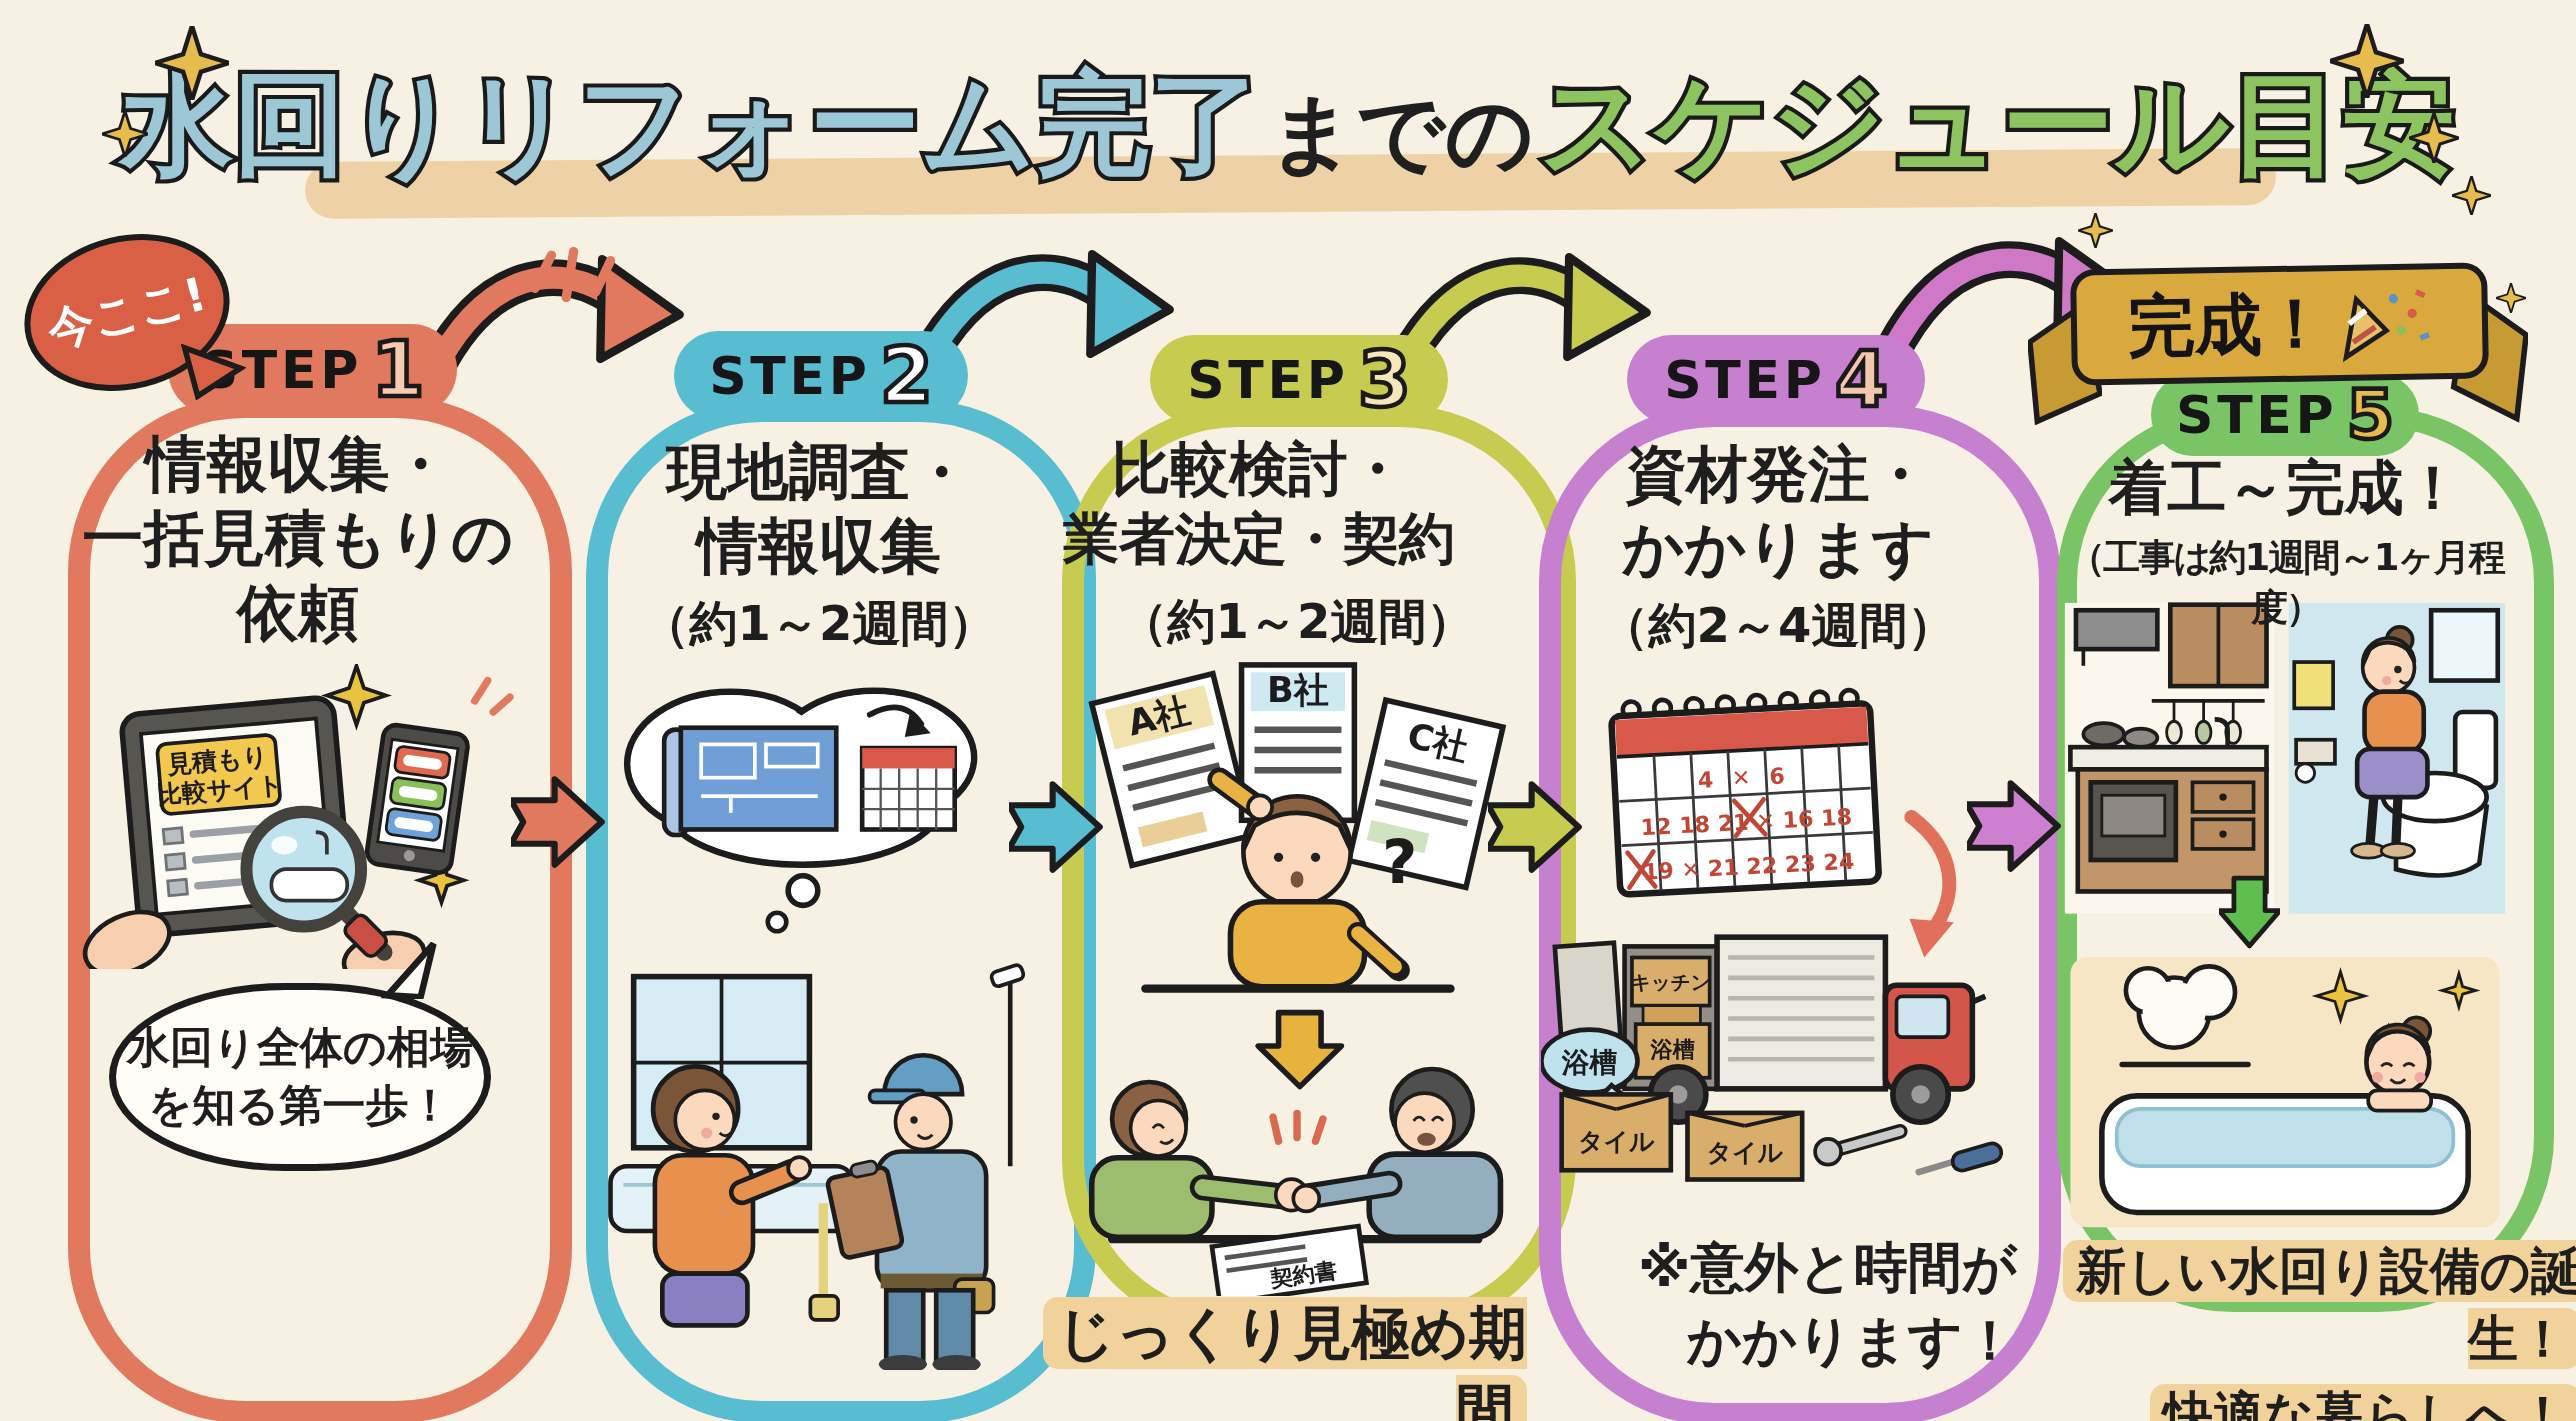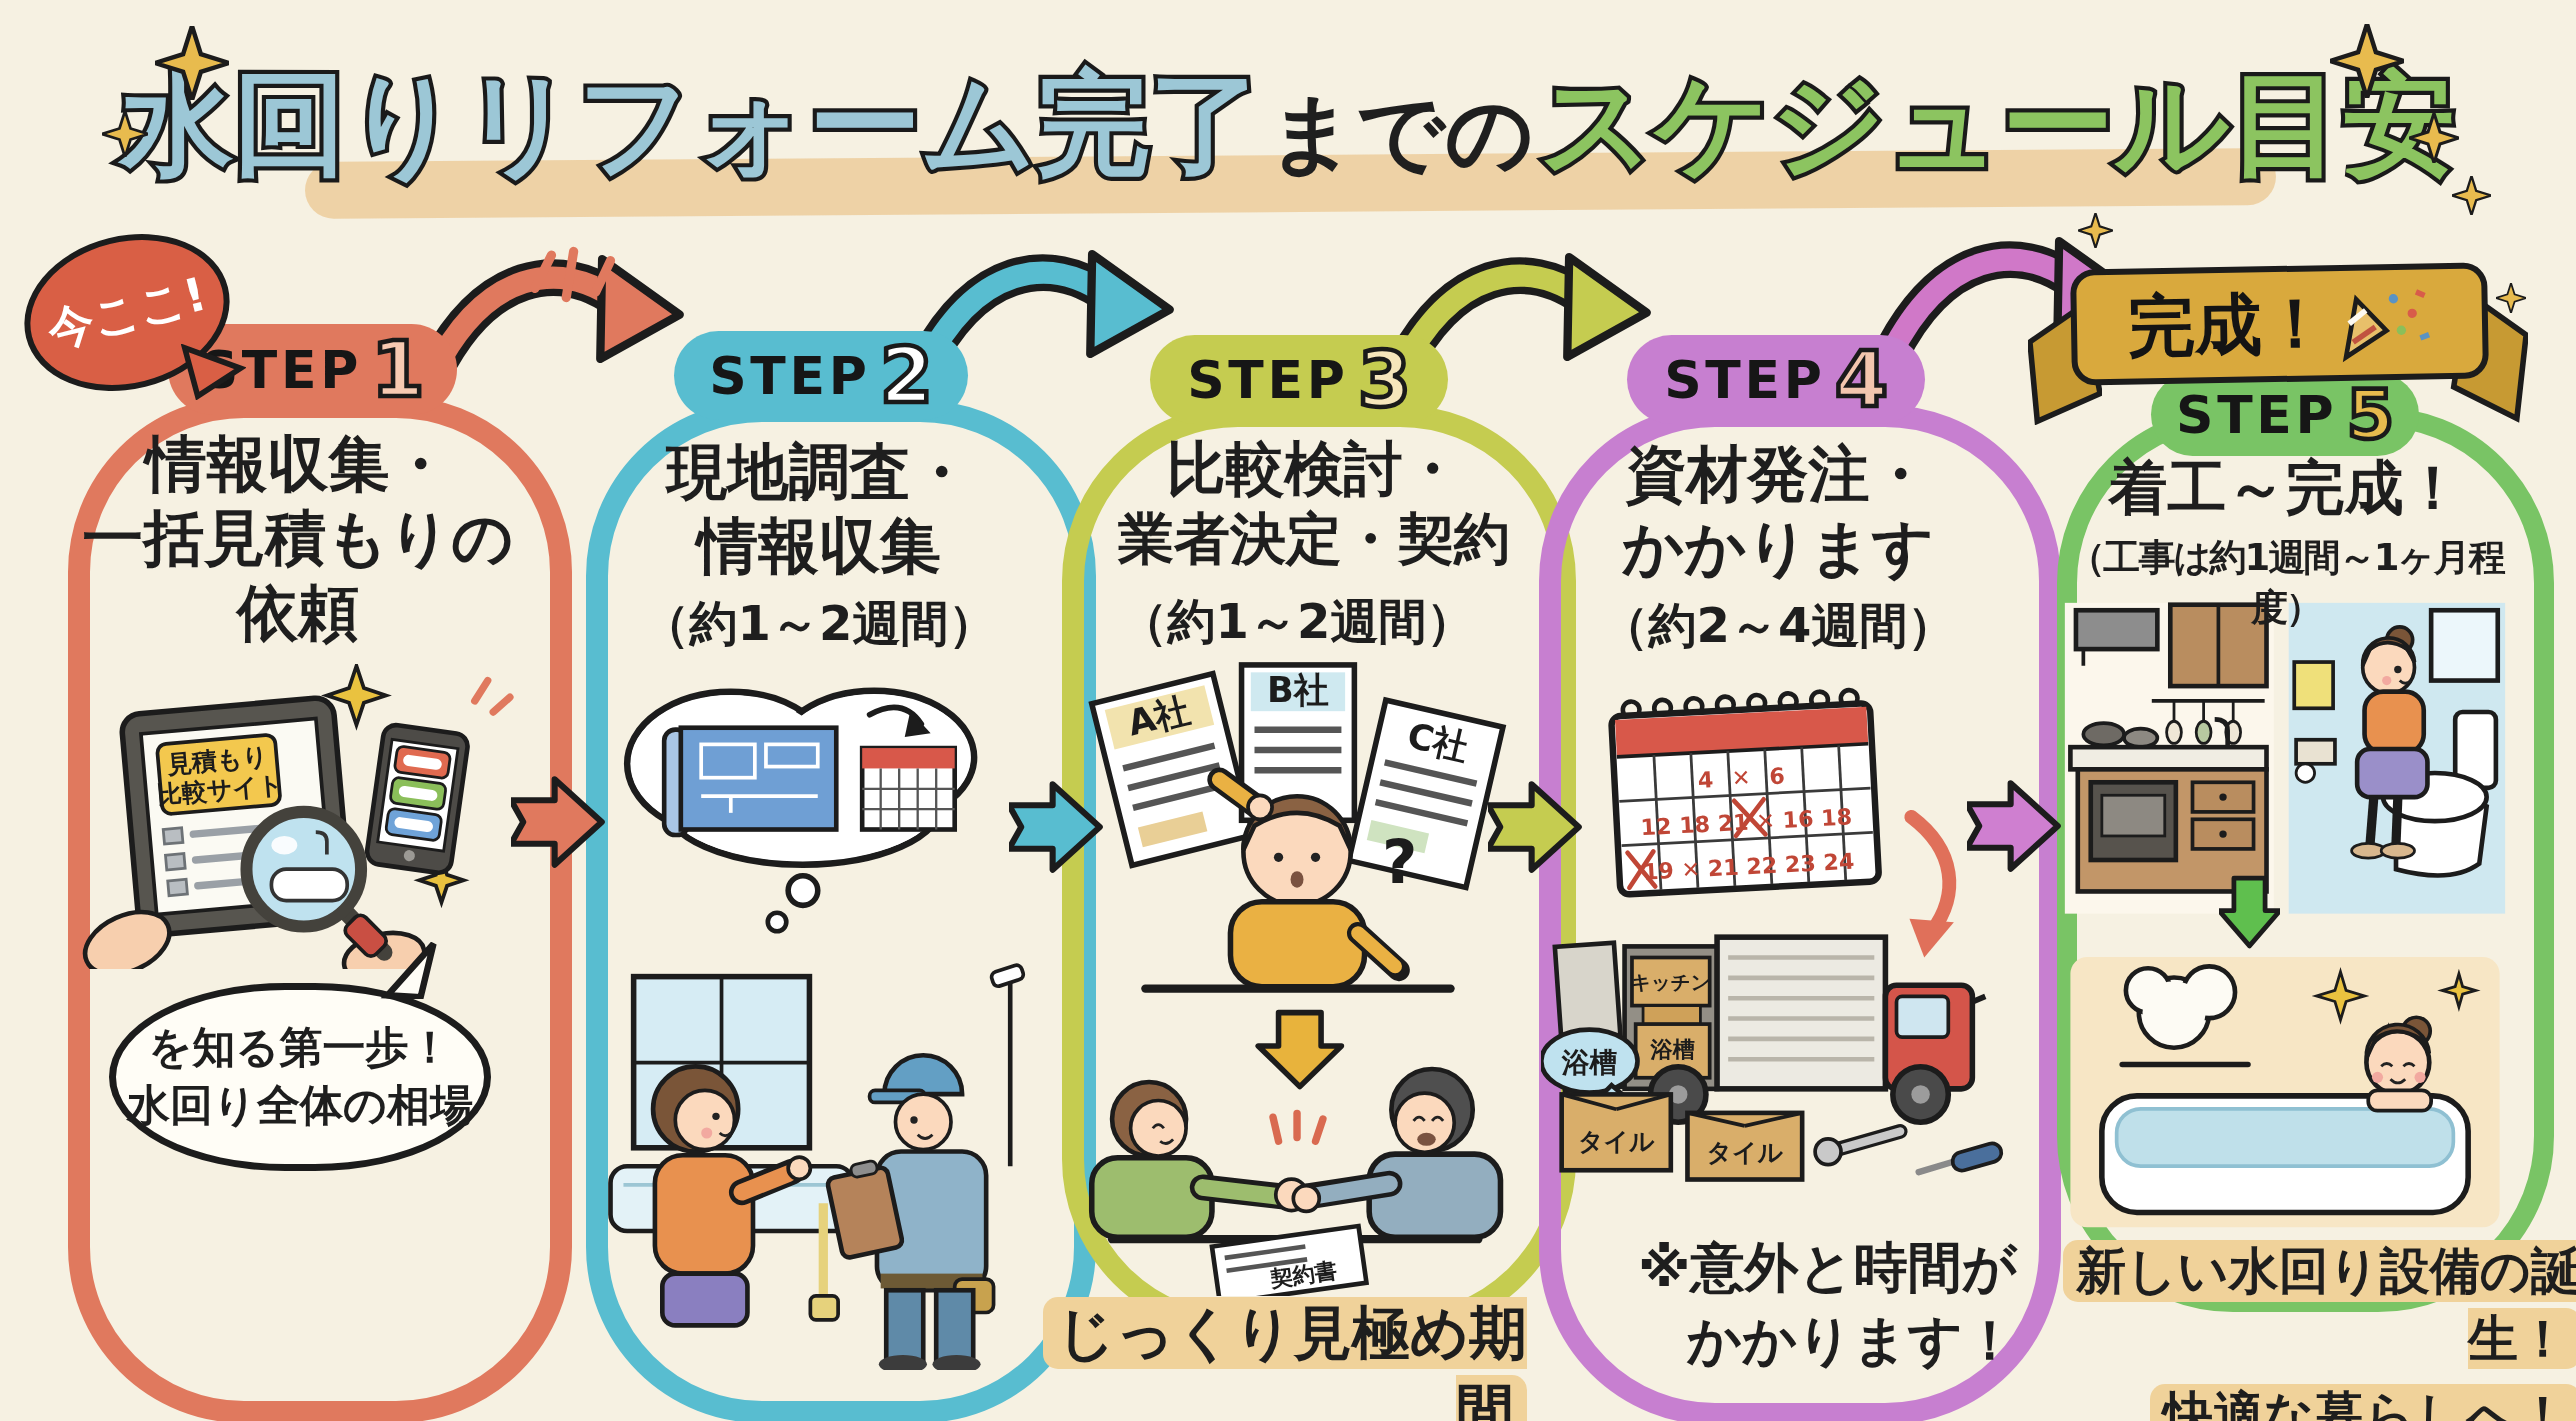--- a/index.html
+++ b/index.html
@@ -204,22 +204,22 @@
       <line x1="288" y1="268" x2="330" y2="312" stroke="#44423c" stroke-width="18" stroke-linecap="round"></line>
       <rect x="296" y="272" width="28" height="44" rx="8" transform="rotate(-45 310 294)" fill="#c94f43" stroke="#1c1c1c" stroke-width="4"></rect>
       <circle cx="243" cy="222" r="62" fill="#bfe2ef" stroke="#44423c" stroke-width="13"></circle>
       <rect x="208" y="222" width="82" height="34" rx="16" fill="#ffffff" stroke="#333333" stroke-width="4"></rect>
       <path d="M268,206 v-14 q0,-10 -12,-10" fill="none" stroke="#333333" stroke-width="4"></path>
       <ellipse cx="222" cy="196" rx="14" ry="10" fill="#ffffff" opacity="0.9"></ellipse>
     </g>
   </svg>
 
   <div class="speech" style="left:109px;top:983px;width:368px;height:174px;font-size:43px;">
+    <div>水回り全体の相場</div>
     <div>を知る第一歩！</div>
-    <div>水回り全体の相場</div>
   </div>
   <svg class="abs" style="left:378px;top:942px;z-index:4" width="65" height="57" viewBox="0 0 70 62">
       <polygon points="60,2 10,58 46,60" fill="#fffdf6" stroke="#1c1c1c" stroke-width="7"></polygon>
     </svg>
 
   <div class="heading" style="left:586px;top:435px;width:466px;font-size:61px;">
     <div>現地調査・</div>
     <div>情報収集</div>
   </div>
   <div class="duration" style="left:586px;top:592px;width:466px;font-size:48px;">（約1～2週間）</div>
@@ -295,21 +295,21 @@
       <rect x="372" y="694" width="40" height="78" fill="#5f8aa8" stroke="#1c1c1c" stroke-width="5"></rect>
       <ellipse cx="336" cy="774" rx="26" ry="10" fill="#3c3c3c"></ellipse>
       <ellipse cx="394" cy="774" rx="26" ry="10" fill="#3c3c3c"></ellipse>
     </g>
     <g>
       <line x1="250" y1="600" x2="250" y2="700" stroke="#e6d27c" stroke-width="10"></line>
       <rect x="236" y="700" width="30" height="26" rx="6" fill="#e6d27c" stroke="#1c1c1c" stroke-width="4"></rect>
     </g>
   </svg>
 
-  <div class="heading" style="left:1079px;top:433px;width:470px;font-size:59px;">
+  <div class="heading" style="left:1024px;top:433px;width:470px;font-size:59px;">
     <div>比較検討・</div>
     <div style="font-size:56px;">業者決定・契約</div>
   </div>
   <div class="duration" style="left:1062px;top:590px;width:470px;font-size:48px;">（約1～2週間）</div>
 
   <svg class="abs" style="left:1064px;top:659px;z-index:2" width="467" height="637" viewBox="0 0 505 688">
     <g transform="translate(30,48) rotate(-14)">
       <rect x="0" y="0" width="135" height="180" fill="#ffffff" stroke="#1c1c1c" stroke-width="6"></rect>
       <rect x="12" y="10" width="111" height="44" fill="#f2e3ae"></rect>
       <text x="67" y="44" text-anchor="middle" font-size="38" font-weight="800" fill="#1c1c1c">A社</text>

